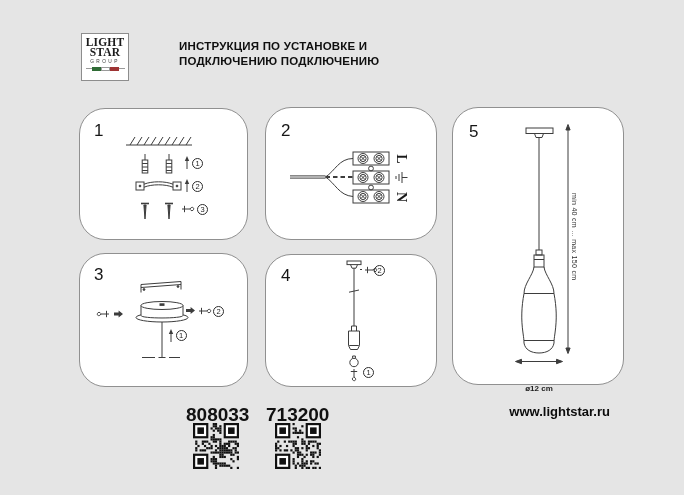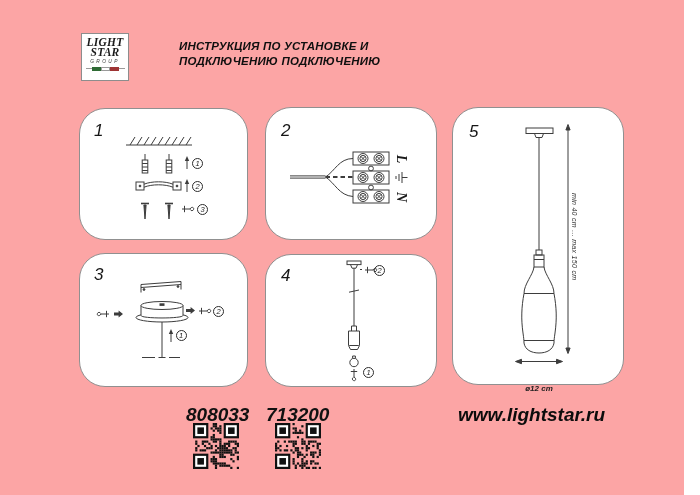--- a/index.html
+++ b/index.html
@@ -1,16 +1,16 @@
 <!DOCTYPE html>
 <html><head>
 <meta charset="utf-8">
 <style>
   html,body{margin:0;padding:0;}
-  .page{position:relative;width:684px;height:495px;background:#fca5a5;font-family:"Liberation Sans",sans-serif;overflow:hidden;font-style:italic;}
+  .page{position:relative;width:684px;height:495px;background:#e5e5e5;font-family:"Liberation Sans",sans-serif;overflow:hidden;}
   
   .logo-box{position:absolute;left:81px;top:33px;width:48px;height:48px;border:1px solid #8d8d8d;background:#fff;
             display:flex;flex-direction:column;align-items:center;justify-content:flex-start;padding-top:4px;box-sizing:border-box;}
   .logo-word{font-family:"Liberation Serif",serif;font-weight:700;font-size:11.5px;line-height:9.5px;color:#1b1b1b;letter-spacing:.2px;}
   .logo-group{font-size:4.8px;letter-spacing:2.4px;color:#3a3a3a;margin-top:2px;font-weight:400;}
   .logo-flag{display:flex;align-items:center;margin-top:2.5px;}
   .flag-line{width:6px;height:1px;background:#9a9a9a;}
   .flag-seg{width:9px;height:4.5px;}
   .flag-white{box-sizing:border-box;border:0.5px solid #9a9a9a;background:#fff;}
   .title{position:absolute;left:143px;top:39px;font-size:11.5px;font-weight:700;line-height:14.5px;color:#0f0f0f;letter-spacing:.2px;white-space:nowrap;margin-left:36px;}
@@ -22,21 +22,21 @@
   .pnum{position:absolute;font-size:17px;font-weight:400;color:#161616;}
   .circ{position:absolute;box-sizing:border-box;width:11px;height:11px;border:1px solid #2c2c2c;border-radius:50%;
         font-size:7.5px;line-height:9px;text-align:center;color:#1d1d1d;}
   .rl{position:absolute;width:14px;height:14px;display:flex;align-items:center;justify-content:center;
       transform:rotate(90deg);font-family:"Liberation Serif",serif;font-size:14px;font-weight:600;color:#1a1a1a;}
   .vtext{position:absolute;writing-mode:vertical-rl;font-size:7px;color:#2e2e2e;letter-spacing:.3px;white-space:nowrap;}
   .dia{position:absolute;font-size:8px;font-weight:600;color:#1d1d1d;text-align:center;margin-top:34px;}
   
   .artnum{position:absolute;width:60px;text-align:right;font-size:19px;font-weight:600;color:#111;}
   .qr{position:absolute;width:46px;height:46px;}
-  .site{position:absolute;left:458px;top:404px;width:162px;text-align:left;font-size:19px;font-weight:700;color:#0c0c0c;}
+  .site{position:absolute;left:448px;top:404px;width:162px;text-align:right;font-size:13px;font-weight:700;color:#0c0c0c;}
 </style>
 </head>
 <body>
 
 <div class="page">
 
   <svg width="0" height="0" style="position:absolute" aria-hidden="true">
     <defs>
       <g id="sd" fill="none" stroke="#3d3d3d" stroke-width="1">
         <path d="M0,0 H8"></path>

